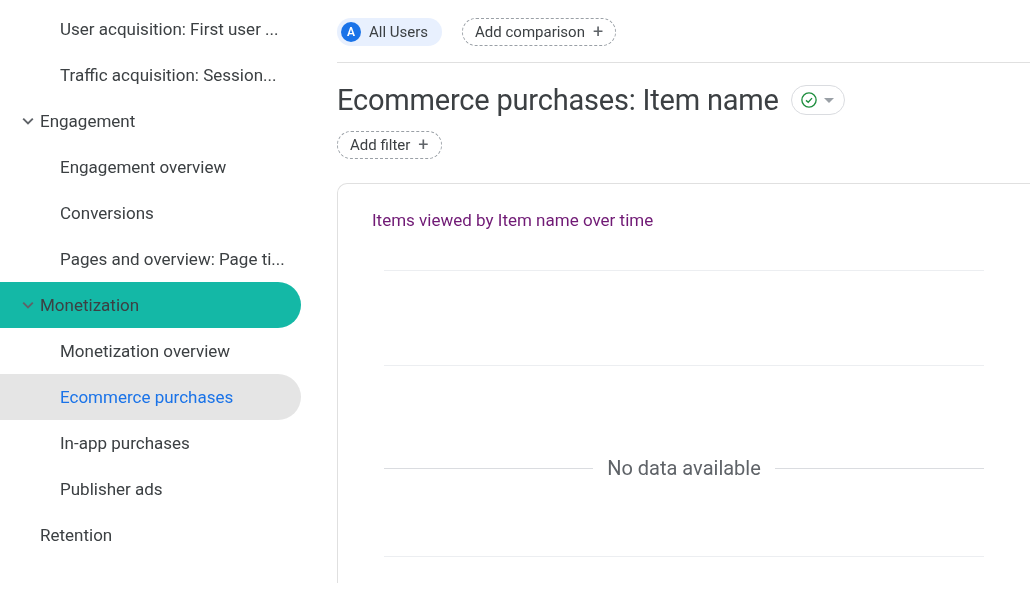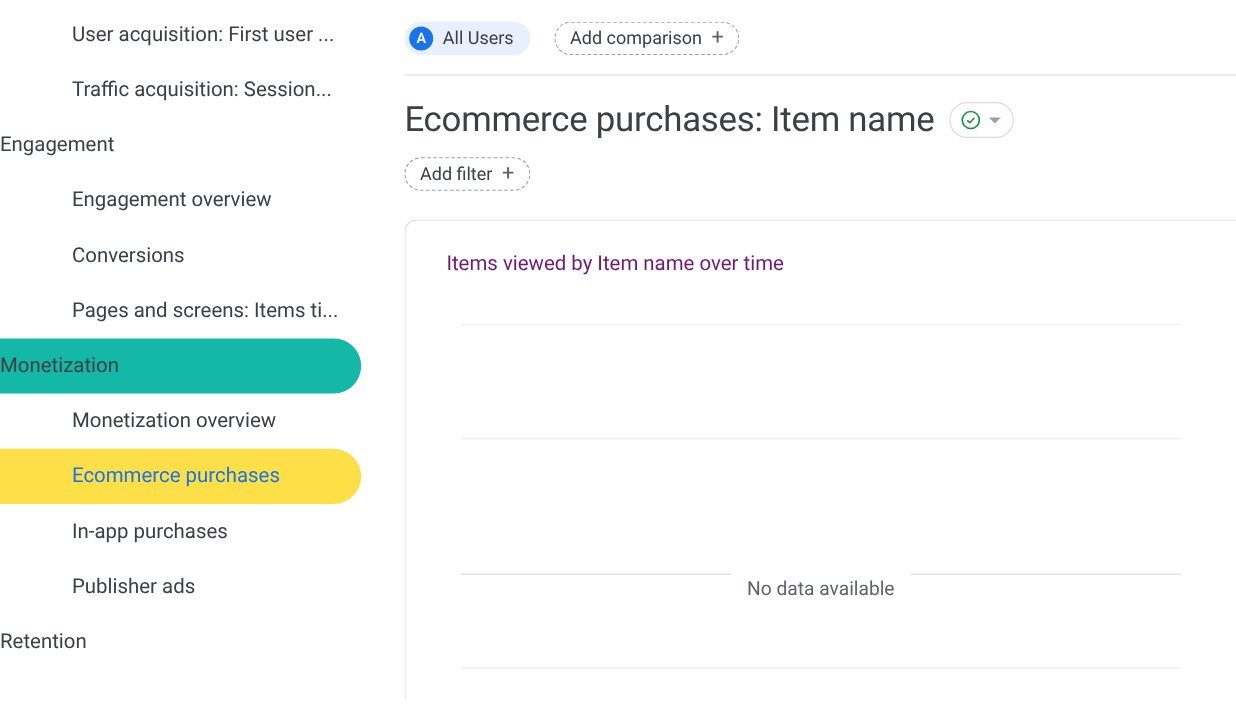--- a/index.html
+++ b/index.html
@@ -2,24 +2,24 @@
 <html><head>
   <meta charset="utf-8">
   <style>
     * { box-sizing: border-box; margin: 0; padding: 0; }
     body { font-family: "Google Sans", Roboto, Arial, sans-serif; color: #3c4043; background: #fff; width: 1030px; height: 602px; overflow: hidden; }
     .layout { display: flex; height: 100%; }
 
     
     .sidebar { width: 315px; padding-top: 6px; flex-shrink: 0; }
     .nav-item { display: flex; align-items: center; height: 46px; border-radius: 0 23px 23px 0; margin-right: 14px; cursor: pointer; font-size: 17px; color: #3c4043; white-space: nowrap; overflow: hidden; text-overflow: ellipsis; }
-    .nav-item.level-0 { }
+    .nav-item.level-0 { padding-left: 40px; }
     .nav-item.level-1 { padding-left: 60px; }
     .nav-item .chev { position: absolute; margin-left: -24px; width: 24px; display: flex; justify-content: center; color: #5f6368; }
-    .nav-item.active { background: #fde047; color: #1a73e8; }
+    .nav-item.active { background: #e5e5e5; color: #1a73e8; }
     .nav-item.section-active { background: #14b8a6; }
     .nav-item .label { overflow: hidden; text-overflow: ellipsis; }
 
     
     .main { flex: 1; padding: 18px 0 0 18px; min-width: 0; }
     .top-row { display: flex; align-items: center; gap: 20px; padding-bottom: 16px; border-bottom: 1px solid #e0e0e0; margin-left: 4px; }
     .chip-solid { display: inline-flex; align-items: center; height: 28px; border-radius: 14px; background: #e8f0fe; padding: 0 14px 0 4px; font-size: 15px; color: #3c4043; gap: 8px; cursor: pointer; }
     .chip-solid .badge-a { width: 20px; height: 20px; border-radius: 50%; background: #1a73e8; color: #fff; display: flex; align-items: center; justify-content: center; font-size: 12px; font-weight: 600; }
     .chip-dashed { display: inline-flex; align-items: center; height: 28px; border: 1px dashed #9aa0a6; border-radius: 14px; padding: 0 12px; font-size: 15px; color: #3c4043; gap: 8px; cursor: pointer; }
     .plus { font-size: 18px; line-height: 1; color: #5f6368; }
@@ -32,21 +32,21 @@
 
     .filters-row { margin: 0 12px 24px 4px; }
 
     .card { border: 1px solid #e0e0e0; border-radius: 10px 0 0 0; margin-left: 4px; padding: 26px 34px; min-height: 400px; border-right: none; border-bottom: none; }
     .card-title { font-size: 17px; color: #701a75; margin-bottom: 40px; }
     .chart-area { position: relative; }
     .gridline { border-top: 1px solid #eceef1; margin: 0 12px; }
     .gridline.spaced { margin-top: 94px; }
     .nodata-wrap { position: absolute; left: 0; right: 0; display: flex; align-items: center; gap: 14px; padding: 0 12px; top: 186px; }
     .nodata-rule { flex: 1; border-top: 1px solid #dadce0; }
-    .nodata-text { font-size: 16px; color: #5f6368; margin-top: 25px; }
+    .nodata-text { font-size: 20px; color: #5f6368; }
 
     svg.chevron { width: 12px; height: 12px; }
   </style>
 </head>
 <body>
 
 <div class="layout">
   <nav class="sidebar">
     <div class="nav-item level-1">
       <span class="label">User acquisition: First user ...</span>
@@ -62,21 +62,21 @@
       </span>
       <span class="label">Engagement</span>
     </div>
     <div class="nav-item level-1">
       <span class="label">Engagement overview</span>
     </div>
     <div class="nav-item level-1">
       <span class="label">Conversions</span>
     </div>
     <div class="nav-item level-1">
-      <span class="label">Pages and screens: Items ti...</span>
+      <span class="label">Pages and overview: Page ti...</span>
     </div>
     <div class="nav-item level-0 section-active">
       <span class="chev">
         <svg class="chevron" viewBox="0 0 10 10">
             <path d="M1 3 L5 7 L9 3" fill="none" stroke="#5f6368" stroke-width="1.6"></path>
           </svg>
       </span>
       <span class="label">Monetization</span>
     </div>
     <div class="nav-item level-1">

